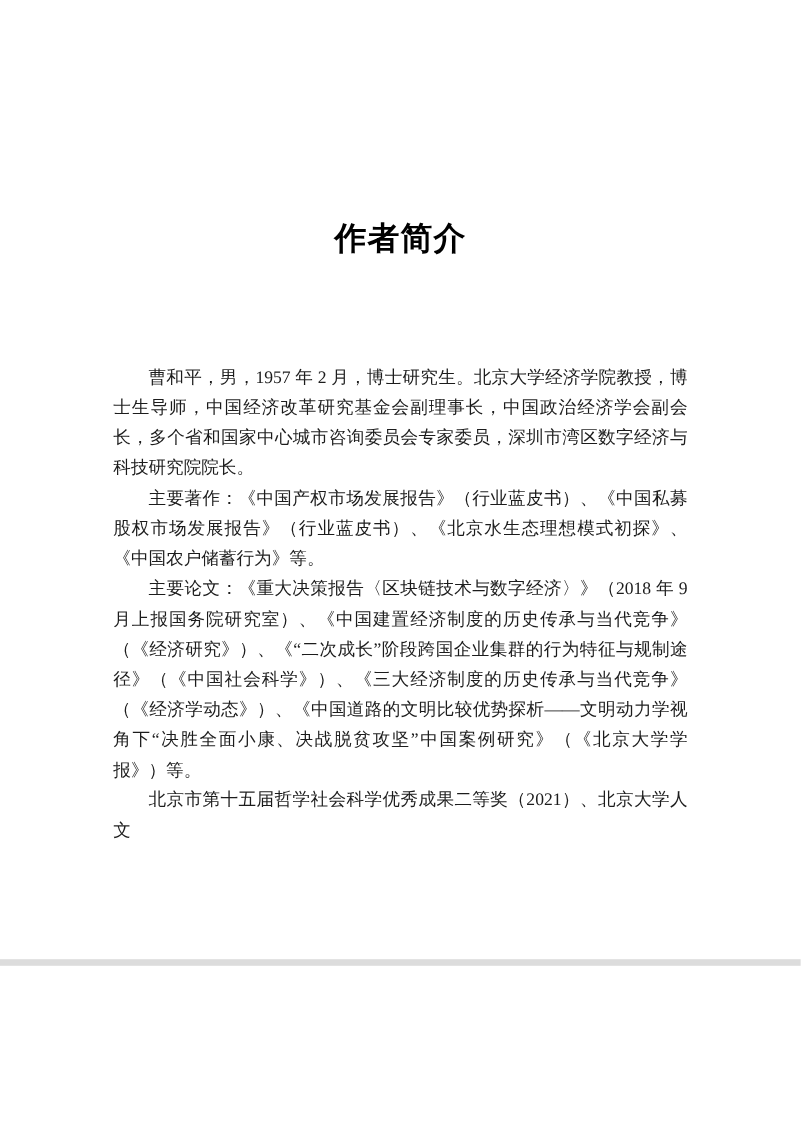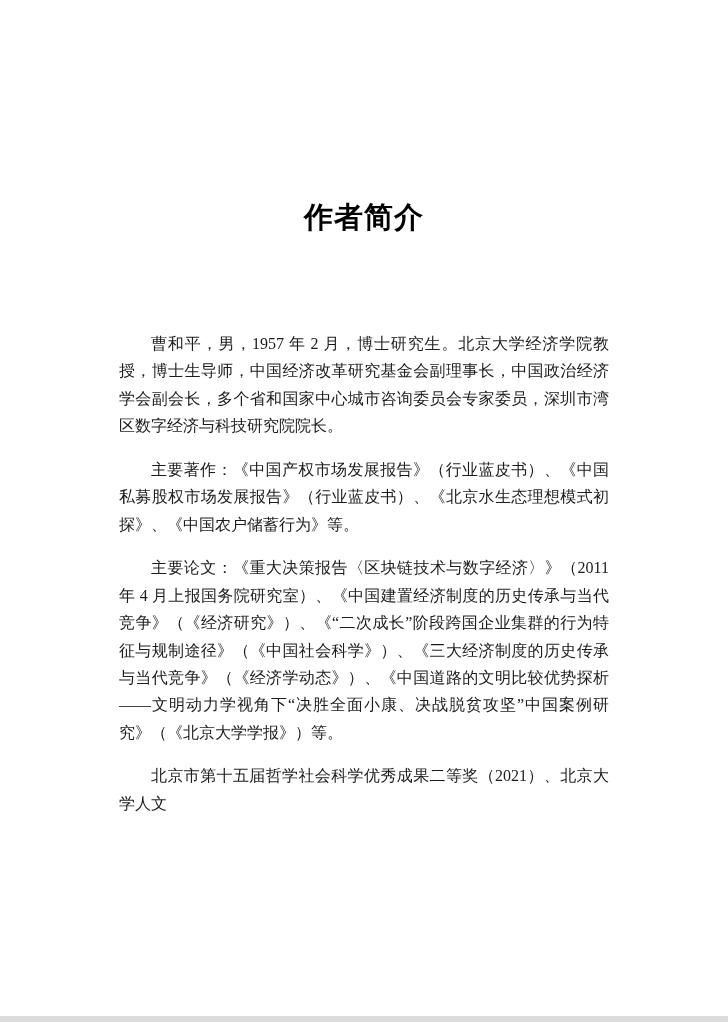--- a/index.html
+++ b/index.html
@@ -11,21 +11,21 @@
     width: 728px;
     height: 1022px;
     position: relative;
     overflow: hidden;
     font-family: "Liberation Serif", "DejaVu Serif", serif;
   }
   .page {
     position: absolute;
     top: 0; left: 0;
     width: 728px;
-    height: 1022px;
+    height: 878px;
     background: #ffffff;
     color: #1c1c1c;
   }
   .page-title {
     margin: 0;
     padding-top: 200px;
     text-align: center;
     font-size: 29px;
     font-weight: bold;
     color: #000000;
@@ -34,21 +34,21 @@
   }
   .bio-body {
     margin: 96px auto 0 auto;
     width: 522px;
     font-size: 16px;
     line-height: 27.45px;
     text-align: justify;
     color: #1c1c1c;
   }
   .bio-body p {
-    margin: 16px;
+    margin: 0;
     padding: 0;
     text-indent: 2em;
   }
   .page-bottom-edge {
     position: absolute;
     left: 0;
     bottom: 0;
     width: 728px;
     height: 6px;
     background: #dcdcdc;
@@ -56,18 +56,18 @@
 </style>
 </head>
 <body>
 
 <div class="page">
   <h1 class="page-title">作者简介</h1>
 
   <section class="bio-body">
     <p>曹和平，男，1957 年 2 月，博士研究生。北京大学经济学院教授，博士生导师，中国经济改革研究基金会副理事长，中国政治经济学会副会长，多个省和国家中心城市咨询委员会专家委员，深圳市湾区数字经济与科技研究院院长。</p>
     <p>主要著作：《中国产权市场发展报告》（行业蓝皮书）、《中国私募股权市场发展报告》（行业蓝皮书）、《北京水生态理想模式初探》、《中国农户储蓄行为》等。</p>
-    <p>主要论文：《重大决策报告〈区块链技术与数字经济〉》（2011 年 4 月上报国务院研究室）、《中国建置经济制度的历史传承与当代竞争》（《经济研究》）、《“二次成长”阶段跨国企业集群的行为特征与规制途径》（《中国社会科学》）、《三大经济制度的历史传承与当代竞争》（《经济学动态》）、《中国道路的文明比较优势探析——文明动力学视角下“决胜全面小康、决战脱贫攻坚”中国案例研究》（《北京大学学报》）等。</p>
+    <p>主要论文：《重大决策报告〈区块链技术与数字经济〉》（2018 年 9 月上报国务院研究室）、《中国建置经济制度的历史传承与当代竞争》（《经济研究》）、《“二次成长”阶段跨国企业集群的行为特征与规制途径》（《中国社会科学》）、《三大经济制度的历史传承与当代竞争》（《经济学动态》）、《中国道路的文明比较优势探析——文明动力学视角下“决胜全面小康、决战脱贫攻坚”中国案例研究》（《北京大学学报》）等。</p>
     <p>北京市第十五届哲学社会科学优秀成果二等奖（2021）、北京大学人文</p>
   </section>
 
   <div class="page-bottom-edge"></div>
 </div>
 
 </body></html>

